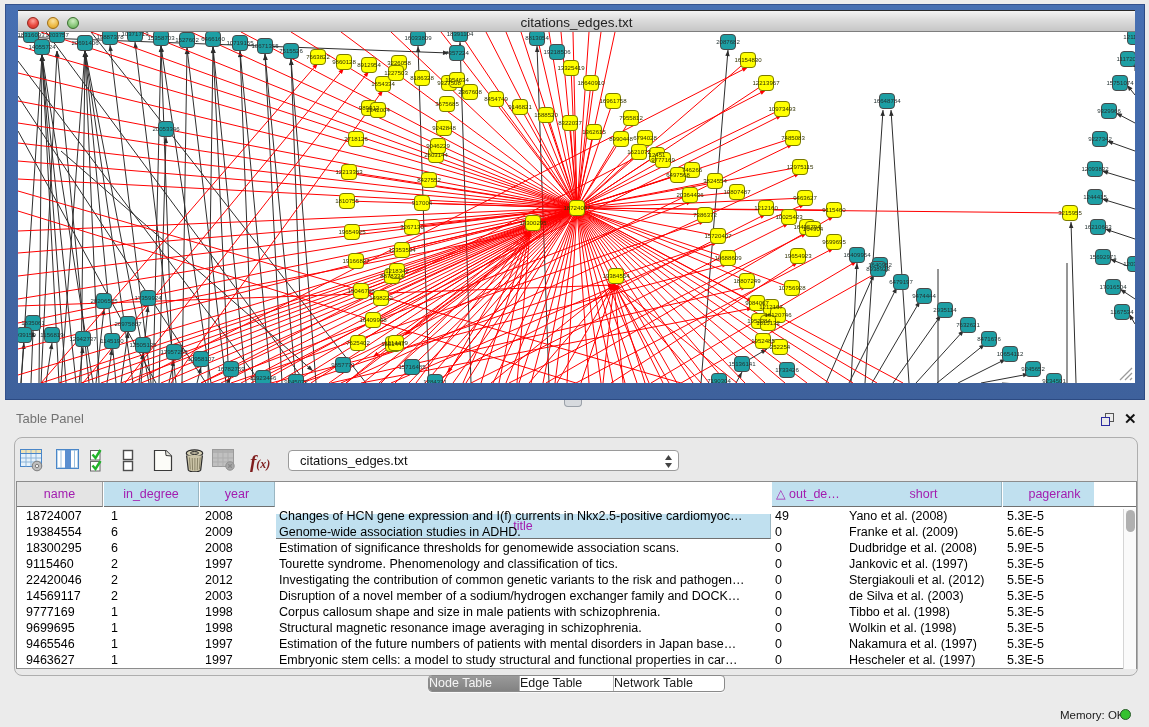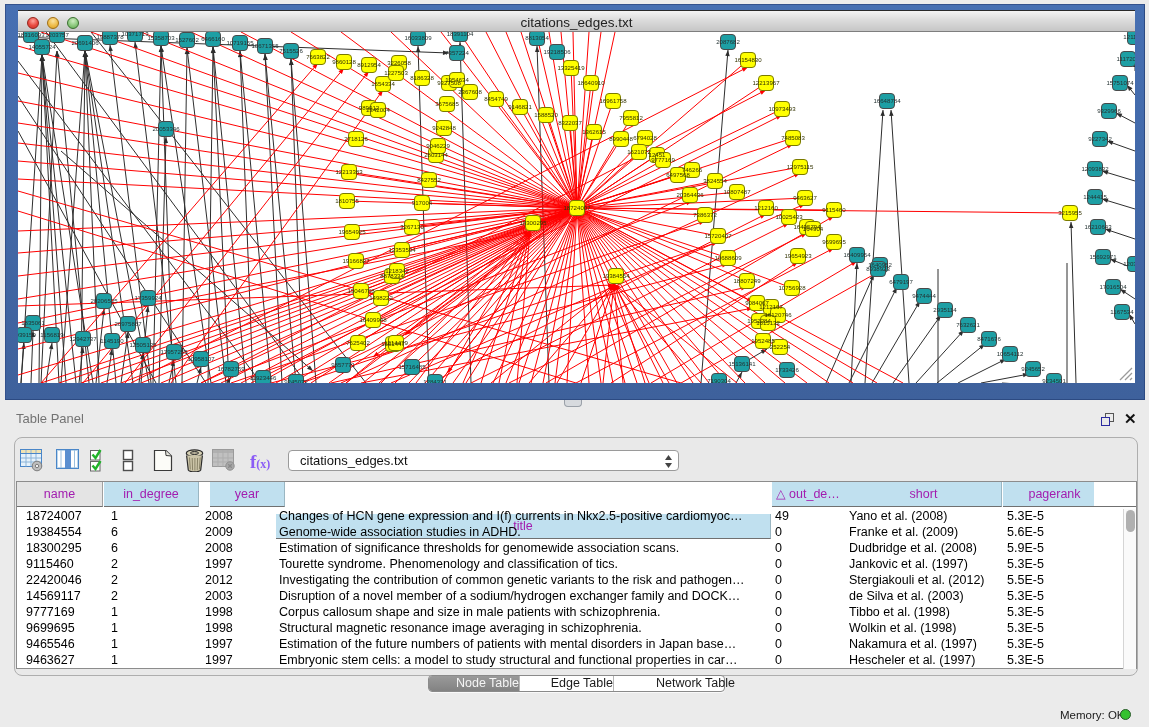--- a/index.html
+++ b/index.html
@@ -35,21 +35,21 @@
 #tbody { position:absolute; left:0; top:26px; width:1119px; height:161px; overflow:hidden; }
 .trow { position:absolute; left:0; width:1119px; height:16.1px; font-size:12.5px; color:#000; white-space:nowrap; }
 .trow span { position:absolute; top:0.5px; }
 .c0 { left:9px; } .c1 { left:94px; } .c2 { left:188px; } .c3 { left:262px; width:492px; overflow:hidden; }
 .c4 { left:758px; } .c5 { left:832px; } .c6 { left:990px; }
 #vsb { position:absolute; left:1106px; top:27px; width:13px; height:160px; background:#fafafa; border-left:1px solid #d5d5d5; }
 #vsb .thumb { position:absolute; left:2px; top:1px; width:9px; height:22px; background:#b0b0b0; border-radius:5px; }
 
 #tabs { position:absolute; left:428px; top:675px; width:297px; height:17px; border:1px solid #8a8a8a;
   border-radius:4px; background:#fff; box-shadow:0 1px 0 rgba(255,255,255,.7); font-size:12.5px; }
-#tabs .seg { position:absolute; top:0; height:15px; line-height:15px; text-align:right; color:#1a1a1a; }
+#tabs .seg { position:absolute; top:0; height:15px; line-height:15px; text-align:left; color:#1a1a1a; }
 #seg1 { left:0; width:90px; background:linear-gradient(#9a9a9a,#828282); color:#f5f5f5 !important; border-radius:3px 0 0 3px; }
 #seg2 { left:90px; width:94px; border-left:1px solid #b5b5b5; }
 #seg3 { left:184px; width:122px; border-left:1px solid #b5b5b5; }
 #memory { position:absolute; left:1060px; top:709px; font-size:11.5px; color:#1a1a1a; }
 #memdot { position:absolute; left:1120px; top:709px; width:11px; height:11px; border-radius:50%; background:#35c22f; border:1px solid #2a5a2a; }
 </style></head>
 <body>
 <div id="stage">
   <div id="blue">
     <div id="titlebar">
@@ -836,32 +836,32 @@
     <rect x="0.5" y="0.5" width="21" height="17" fill="#c0c0c0" stroke="#9a9a9a"></rect>
     <rect x="1" y="1" width="20" height="3" fill="#b0b0b0"></rect>
     <line x1="6" y1="1" x2="6" y2="17.5" stroke="#adadad"></line>
       <line x1="11" y1="1" x2="11" y2="17.5" stroke="#adadad"></line>
       <line x1="16" y1="1" x2="16" y2="17.5" stroke="#adadad"></line>
     <line x1="1" y1="9" x2="21" y2="9" stroke="#adadad"></line>
       <line x1="1" y1="13" x2="21" y2="13" stroke="#adadad"></line>
     <circle cx="18" cy="17" r="4.2" fill="#a8a8a8" stroke="#909090"></circle>
     <path d="M16.2 15.2 l3.6 3.6 m0 -3.6 l-3.6 3.6" stroke="#8a8a8a" stroke-width="1.3"></path>
   </svg>
-  <div class="ticon" style="left:250px; top:451px; font-family:'Liberation Serif',serif; color:#8b5cf6;"><span style="font-size:19px; font-weight:bold;">f</span><span style="font-size:12px; font-weight:bold;">(x)</span></div>
+  <div class="ticon" style="left:250px; top:451px; font-family:'Liberation Serif',serif; font-style:italic; color:#7f1d1d;"><span style="font-size:19px; font-weight:bold;">f</span><span style="font-size:12px; font-weight:bold;">(x)</span></div>
   <div id="dropdown">citations_edges.txt
     <svg style="position:absolute;right:5px;top:3px" width="9" height="15">
         <path d="M4.5 1 L8 6 H1 Z" fill="#444"></path>
         <path d="M4.5 14 L1 9 H8 Z" fill="#444"></path>
       </svg>
   </div>
 
   <div id="tbl">
     <div class="th" style="left:0; width:86px; background:#e4e4e4; border-right:1px solid #a0a0a0;">name</div>
     <div class="th" style="left:87px; width:95px;text-align:center;">in_degree</div>
-    <div class="th" style="left:193px; width:75px;">year</div>
+    <div class="th" style="left:183px; width:75px;">year</div>
     <div class="th" style="left:259px; width:495px;margin-top:32px;">title</div>
     <div class="th" style="left:755px; width:92px; text-align:left; padding-left:4px;">△ out_de…</div>
     <div class="th" style="left:829px; width:156px;">short</div>
     <div class="th" style="left:986px; width:104px;">pagerank</div>
     <div class="th" style="left:1077px; width:42px; background:#fff; border-right:none; border-bottom:1px solid #707070;"></div>
     <div id="tbody">
 <div class="trow" style="top:0px">
 <span class="c0">18724007</span>
           <span class="c1">1</span>
           <span class="c2">2008</span>

